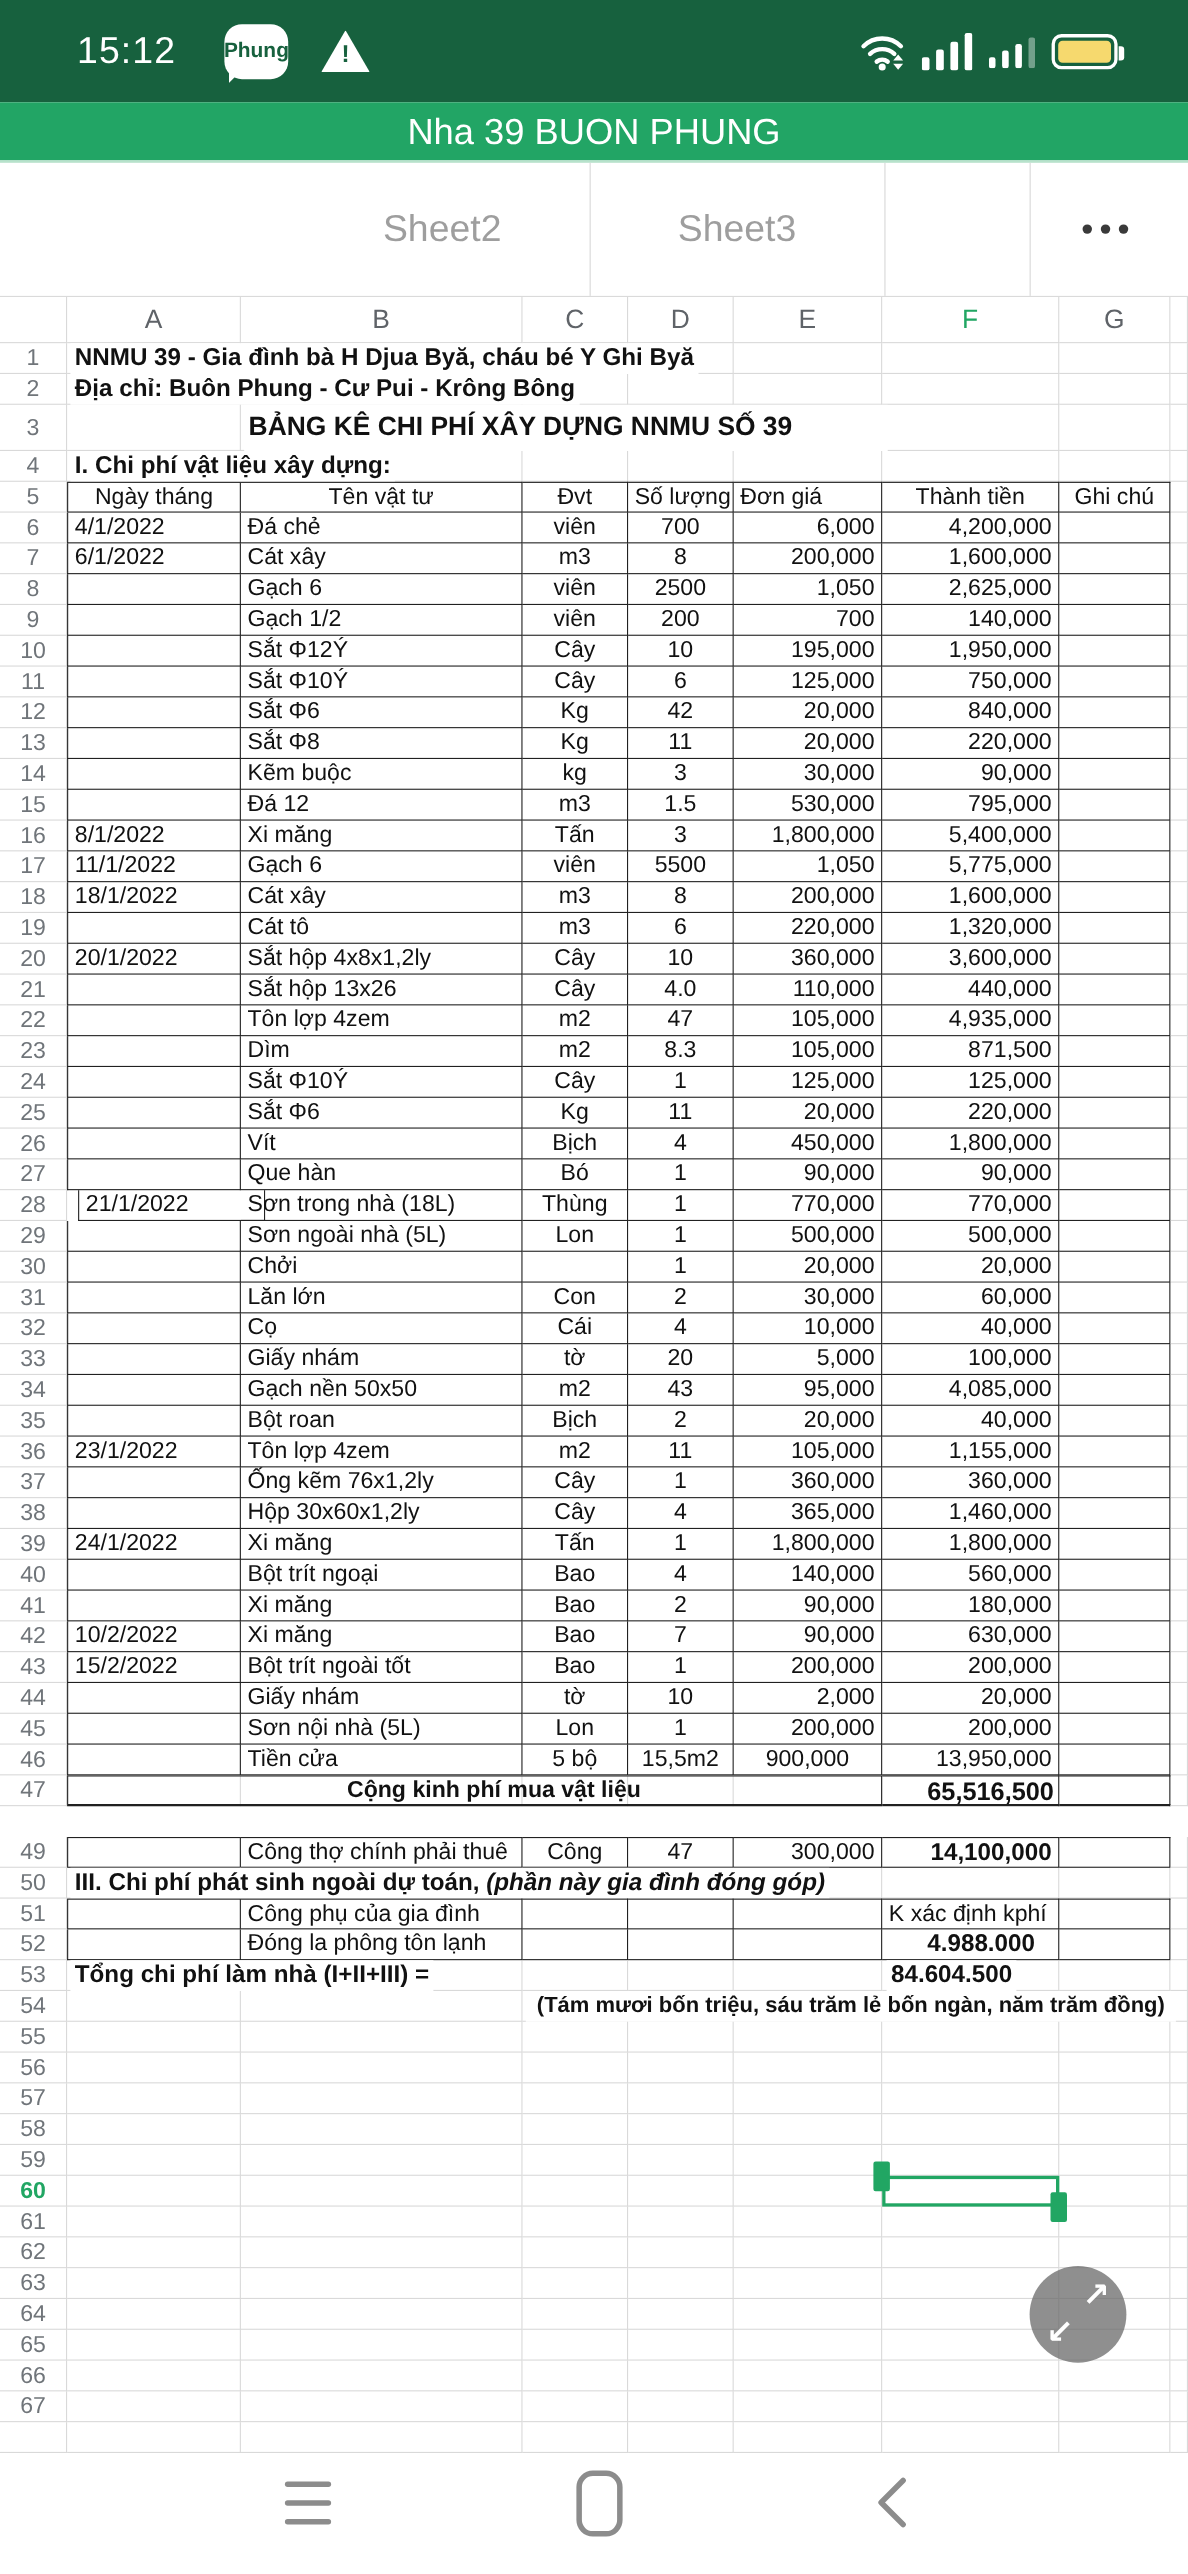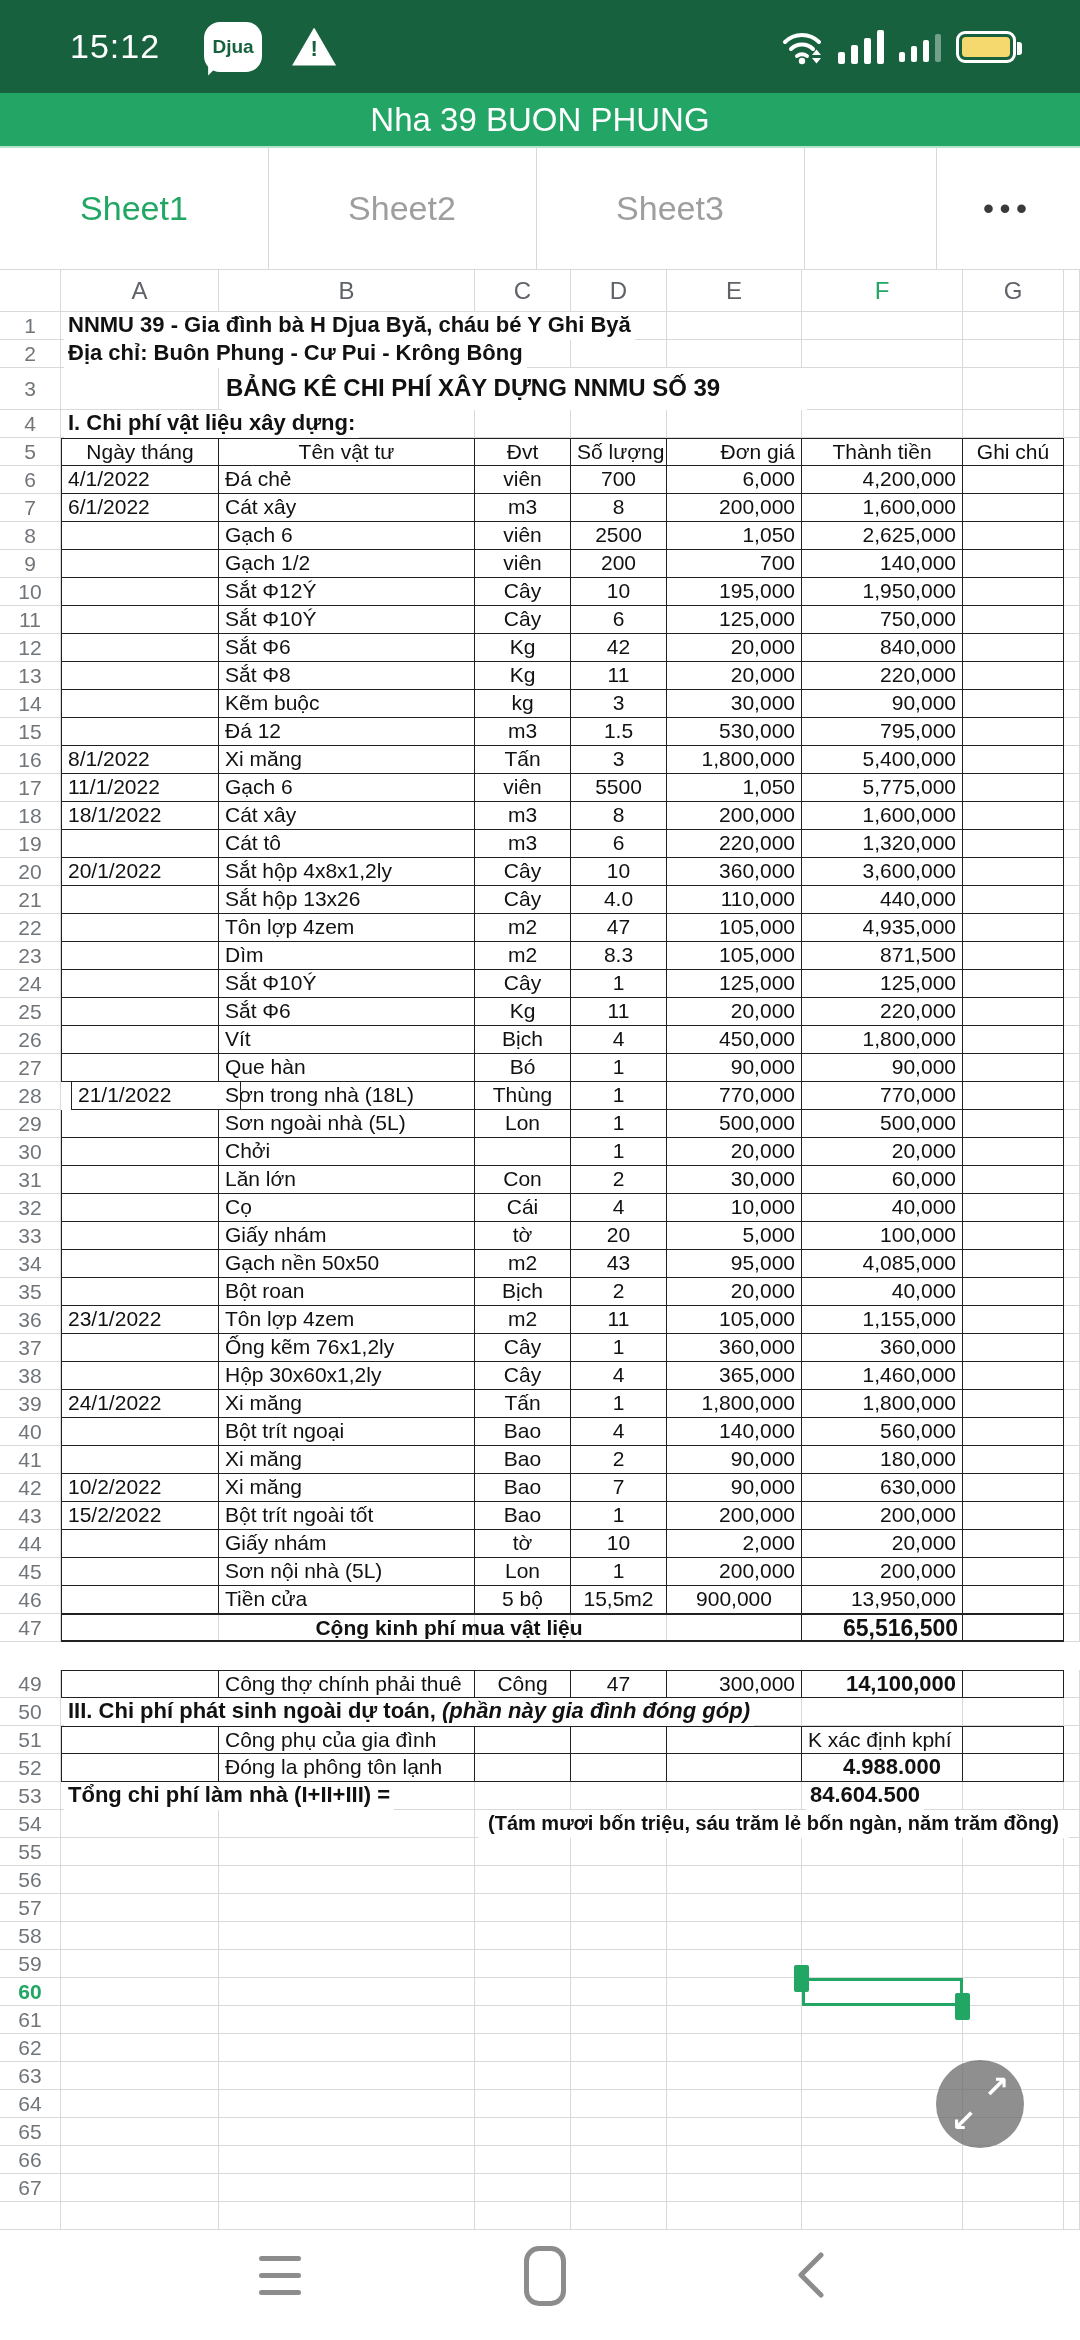--- a/index.html
+++ b/index.html
@@ -72,21 +72,21 @@
   .nav-back{position:absolute;left:792px;top:19px;}
 </style>
 </head>
 <body>
 
 <div class="screen">
 
   <div class="status-bar">
     <span class="st-time">15:12</span>
     <span class="zalo-badge">
-      <span class="zalo-txt">Djua</span>
+      <span class="zalo-txt">Phung</span>
       <span class="zalo-tail"></span>
     </span>
     <span class="warn-tri">
       <span class="warn-ex">!</span>
     </span>
     <span class="st-right">
       <svg width="42" height="38" viewBox="0 0 42 38">
         <path d="M4 14 A24 24 0 0 1 38 14" fill="none" stroke="#fff" stroke-width="4" stroke-linecap="round"></path>
         <path d="M10 21 A16 16 0 0 1 32 21" fill="none" stroke="#fff" stroke-width="4" stroke-linecap="round"></path>
         <path d="M16 28 A8.5 8.5 0 0 1 26 28" fill="none" stroke="#fff" stroke-width="4" stroke-linecap="round"></path>
@@ -111,23 +111,20 @@
         <span class="bat-nub"></span>
       </span>
     </span>
   </div>
 
   <div class="title-bar">
     <span>Nha 39 BUON PHUNG</span>
   </div>
 
   <div class="tab-bar">
-    <div class="tab active" style="left:0;width:268px;">
-      <span>Sheet1</span>
-    </div>
     <div class="tab" style="left:268px;width:268px;">
       <span>Sheet2</span>
     </div>
     <div class="tab" style="left:536px;width:268px;">
       <span>Sheet3</span>
     </div>
     <div class="tab" style="left:804px;width:132px;"></div>
     <div class="tab more" style="left:936px;width:144px;">
       <span>•••</span>
     </div>
@@ -192,21 +189,21 @@
         <div class="cell" style="left: 963px; width: 101px; text-align: left; line-height: 26px;"></div>
         <div class="cell" style="left: 1064px; width: 16px;"></div>
         <div class="free bold" style="left: 64px; line-height: 26px;">I. Chi phí vật liệu xây dựng:</div>
       </div>
       <div class="srow" style="top: 168px; height: 28px;">
         <div class="rnum">5</div>
         <div class="cell bk bt bl" style="left: 61px; width: 158px; text-align: center; line-height: 26px;">Ngày tháng</div>
         <div class="cell bk bt" style="left: 219px; width: 256px; text-align: center; line-height: 26px;">Tên vật tư</div>
         <div class="cell bk bt" style="left: 475px; width: 96px; text-align: center; line-height: 26px;">Đvt</div>
         <div class="cell bk bt" style="left: 571px; width: 96px; text-align: center; line-height: 26px;">Số lượng</div>
-        <div class="cell bk bt" style="left: 667px; width: 135px; text-align: right; line-height: 26px;">Đơn giá</div>
+        <div class="cell bk bt" style="left: 667px; width: 135px; text-align: left; line-height: 26px;">Đơn giá</div>
         <div class="cell bk bt" style="left: 802px; width: 161px; text-align: center; line-height: 26px;">Thành tiền</div>
         <div class="cell bk bt" style="left: 963px; width: 101px; text-align: center; line-height: 26px;">Ghi chú</div>
         <div class="cell" style="left: 1064px; width: 16px;"></div>
       </div>
       <div class="srow" style="top: 196px; height: 28px;">
         <div class="rnum">6</div>
         <div class="cell bk bl" style="left: 61px; width: 158px; text-align: left; line-height: 26px;">4/1/2022</div>
         <div class="cell bk" style="left: 219px; width: 256px; text-align: left; line-height: 26px;">Đá chẻ</div>
         <div class="cell bk" style="left: 475px; width: 96px; text-align: center; line-height: 26px;">viên</div>
         <div class="cell bk" style="left: 571px; width: 96px; text-align: center; line-height: 26px;">700</div>

